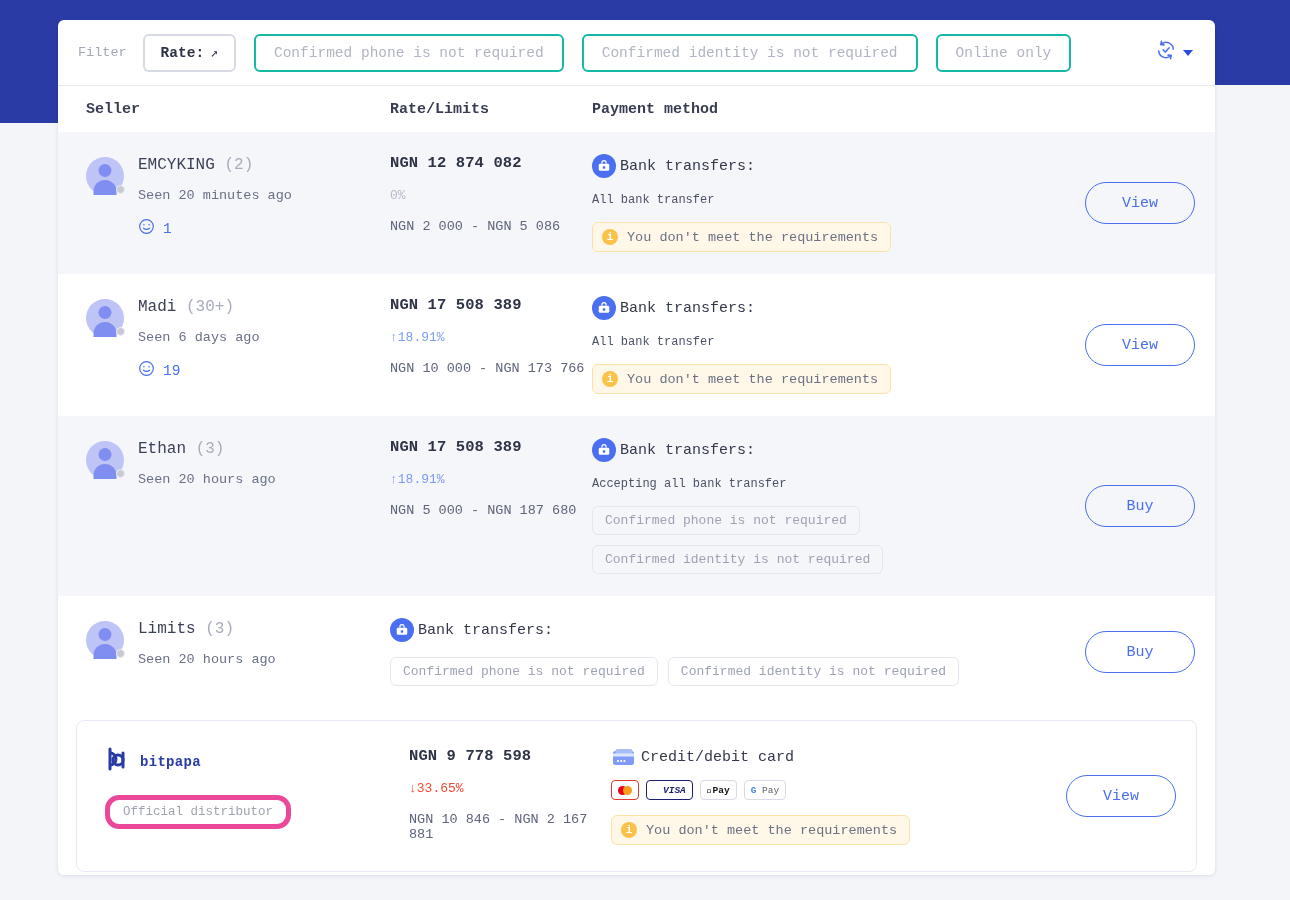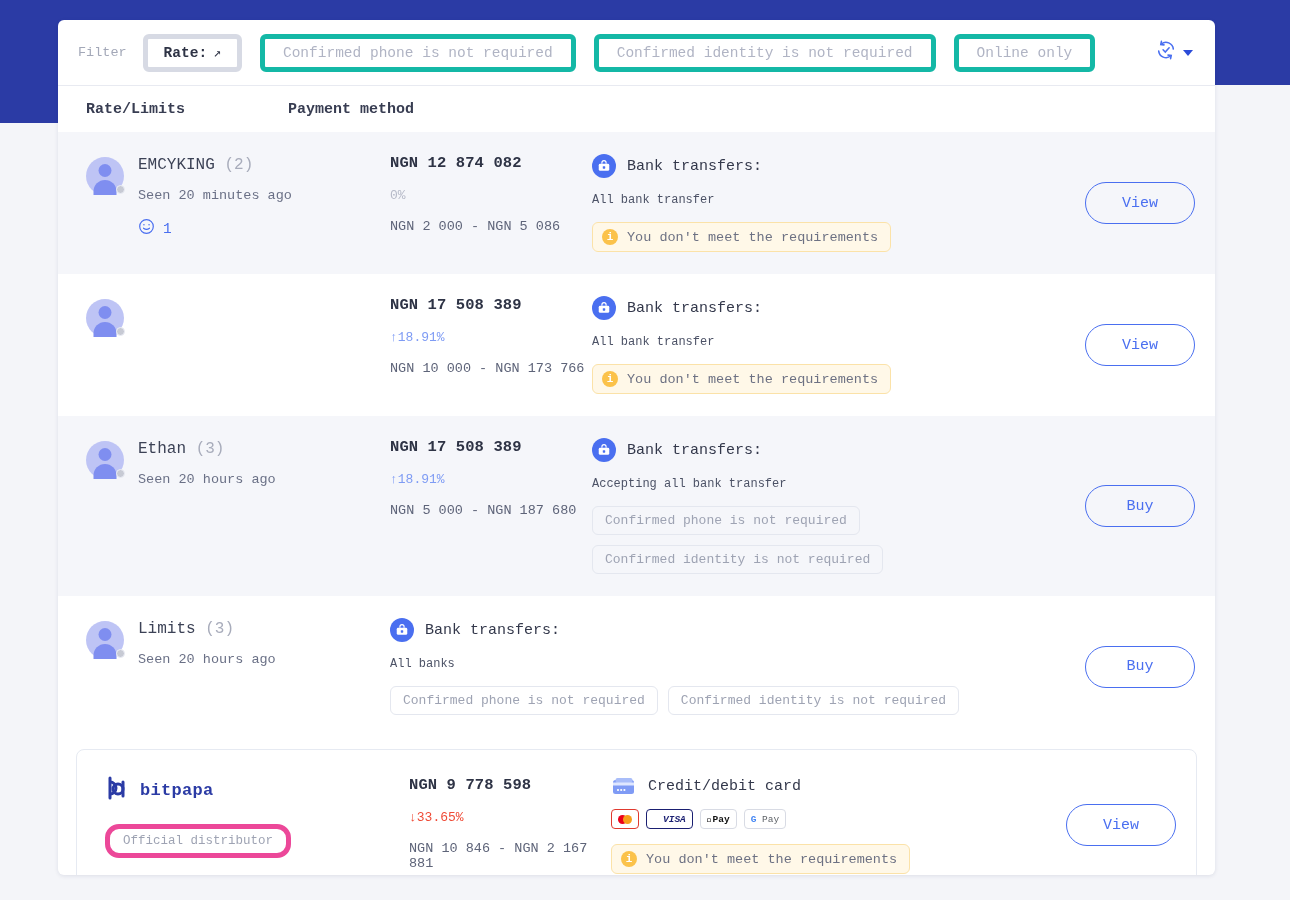--- a/index.html
+++ b/index.html
@@ -34,21 +34,21 @@
   .filter-bar {
     height: 66px;
     display: flex; align-items: center;
     padding: 0 22px 0 20px;
     border-bottom: 1px solid #e8eaf1;
   }
   .filter-label {
     color: #a3a8b8; font-size: 13.5px; margin-right: 16px;
   }
   .chip {
-    height: 38px; border: 5px solid #14b8a6; border-radius: 6px;
+    height: 38px; border: 2px solid #14b8a6; border-radius: 6px;
     display: flex; align-items: center; padding: 0 18px;
     font-size: 14.5px; color: #b0b4c4; background: #fff;
     margin-right: 18px; white-space: nowrap;
   }
   .chip.active {
     color: #2e3345; font-weight: 700; border-color: #d7dae4; padding: 0 16px;
   }
   .chip .arrow { margin-left: 6px; font-weight: 400; font-size: 13px; }
   .filter-spacer { flex: 1; }
   .refresh-wrap { display: flex; align-items: center; gap: 6px; }
@@ -104,21 +104,21 @@
   .rate { width: 202px; }
   .rate-main { font-size: 15.5px; font-weight: 700; color: #2e3345; letter-spacing: .1px; }
   .rate-pct { font-size: 13px; margin-top: 16px; }
   .rate-pct.up { color: #7e9bf4; }
   .rate-pct.down { color: #ef4a36; }
   .rate-pct.flat { color: #b6bac8; }
   .rate-limits { font-size: 13.5px; color: #5e6479; margin-top: 16px; }
 
   
   .pay { flex: 1; padding-right: 18px; }
-  .pay-head { display: flex; align-items: center; gap: 11px; }
+  .pay-head { display: flex; align-items: center; gap: 4px; }
   .pay-icon-bank {
     width: 24px; height: 24px; border-radius: 50%; background: #4a6ff0;
     display: flex; align-items: center; justify-content: center; flex: none;
   }
   .pay-icon-card { flex: none; display: flex; align-items: center; }
   .pay-title { font-size: 15px; color: #33384b; }
   .pay-sub { font-size: 12px; color: #4c5266; margin-top: 15px; }
   .badge-warn {
     display: inline-flex; align-items: center; gap: 9px; margin-top: 15px;
     background: #fff8e8; border: 1px solid #fbe2a8; border-radius: 6px;
@@ -159,21 +159,21 @@
   .row.shaded .btn { background: #f5f6fa; }
 
   
   .official-row {
     margin: 12px 18px 0 18px; border: 1px solid #e6eaf2; border-radius: 8px;
     display: flex; align-items: flex-start; padding: 26px 0 26px 28px;
     background: #fff;
   }
   .logo-wrap { width: 304px; }
   .logo-line { display: flex; align-items: center; gap: 9px; }
-  .logo-text { font-size: 17px; font-weight: 700; color: #2b3ba5; letter-spacing: .3px; }
+  .logo-text { font-size: 14px; font-weight: 700; color: #2b3ba5; letter-spacing: .3px; }
   .dist-chip {
     display: inline-block; margin-top: 19px; border: 5px solid #ec4899;
     border-radius: 14px; padding: 5px 13px; font-size: 12.5px; color: #9ea3b3;
   }
 </style>
 </head>
 <body>
 
 <div id="page">
 
@@ -203,20 +203,21 @@
             <polyline points="7,2.5 6.3,6 9.8,6.4" fill="none"></polyline>
             <polyline points="17,21.5 17.7,18 14.2,17.6" fill="none"></polyline>
             <polyline points="8.8,11.8 11.2,14.2 15.4,9.6"></polyline>
           </svg>
         </span>
         <span class="caret"></span>
       </div>
     </div>
 
     <div class="thead">
+      <div class="th col-seller">Seller</div>
       <div class="th col-rate">Rate/Limits</div>
       <div class="th col-pay">Payment method</div>
     </div>
 
     <div id="rows-container">
         <div class="row shaded">
           <div class="seller">
             <div class="avatar">
               <div class="head"></div>
               <div class="body"></div>
@@ -258,20 +259,33 @@
             <button class="btn">View</button>
           </div>
         </div>
         <div class="row">
           <div class="seller">
             <div class="avatar">
               <div class="head"></div>
               <div class="body"></div>
               <div class="status"></div>
             </div>
+            <div class="seller-info">
+              <div class="seller-name"><span>Madi</span> <span class="count">(30+)</span></div>
+              <div class="seen">Seen 6 days ago</div>
+              <div class="rating">
+                <span><svg width="17" height="17" viewBox="0 0 20 20" fill="none" stroke="#4a6ff0" stroke-width="1.4">
+                    <circle cx="10" cy="10" r="8"></circle>
+                    <circle cx="7" cy="8" r=".9" fill="#4a6ff0" stroke="none"></circle>
+                    <circle cx="13" cy="8" r=".9" fill="#4a6ff0" stroke="none"></circle>
+                    <path d="M6.5 12 Q10 14.8 13.5 12" stroke-linecap="round"></path>
+                  </svg></span>
+                <span class="num">19</span>
+              </div>
+            </div>
           </div>
           <div class="rate">
             <div class="rate-main">NGN 17 508 389</div>
             <div class="rate-pct up"><span>↑</span><span>18.91%</span></div>
             <div class="rate-limits">NGN 10 000 - NGN 173 766</div>
           </div>
           <div class="pay"><div class="pay-head">
               <span class="pay-icon-bank">
                 <svg width="14" height="14" viewBox="0 0 16 16" fill="none">
                   <rect x="2" y="5.5" width="12" height="8" rx="1.6" fill="#ffffff"></rect>
@@ -342,21 +356,20 @@
             <div class="pay-head">
               <span class="pay-icon-bank">
                 <svg width="14" height="14" viewBox="0 0 16 16" fill="none">
                   <rect x="2" y="5.5" width="12" height="8" rx="1.6" fill="#ffffff"></rect>
                   <path d="M5.6 5.5 V4.2 A2.4 2.4 0 0 1 10.4 4.2 V5.5" stroke="#ffffff" stroke-width="1.3" fill="none"></path>
                   <rect x="6.6" y="8.2" width="2.8" height="2.8" rx=".6" fill="#4a6ff0"></rect>
                 </svg>
               </span>
               <span class="pay-title">Bank transfers:</span>
             </div>
-            <div class="pay-sub">All banks</div>
             <div class="req-chips">
               <span class="req-chip">Confirmed phone is not required</span>
               <span class="req-chip">Confirmed identity is not required</span>
             </div>
           </div>
           <div class="action">
             <button class="btn">Buy</button>
           </div>
         </div>
       </div>

